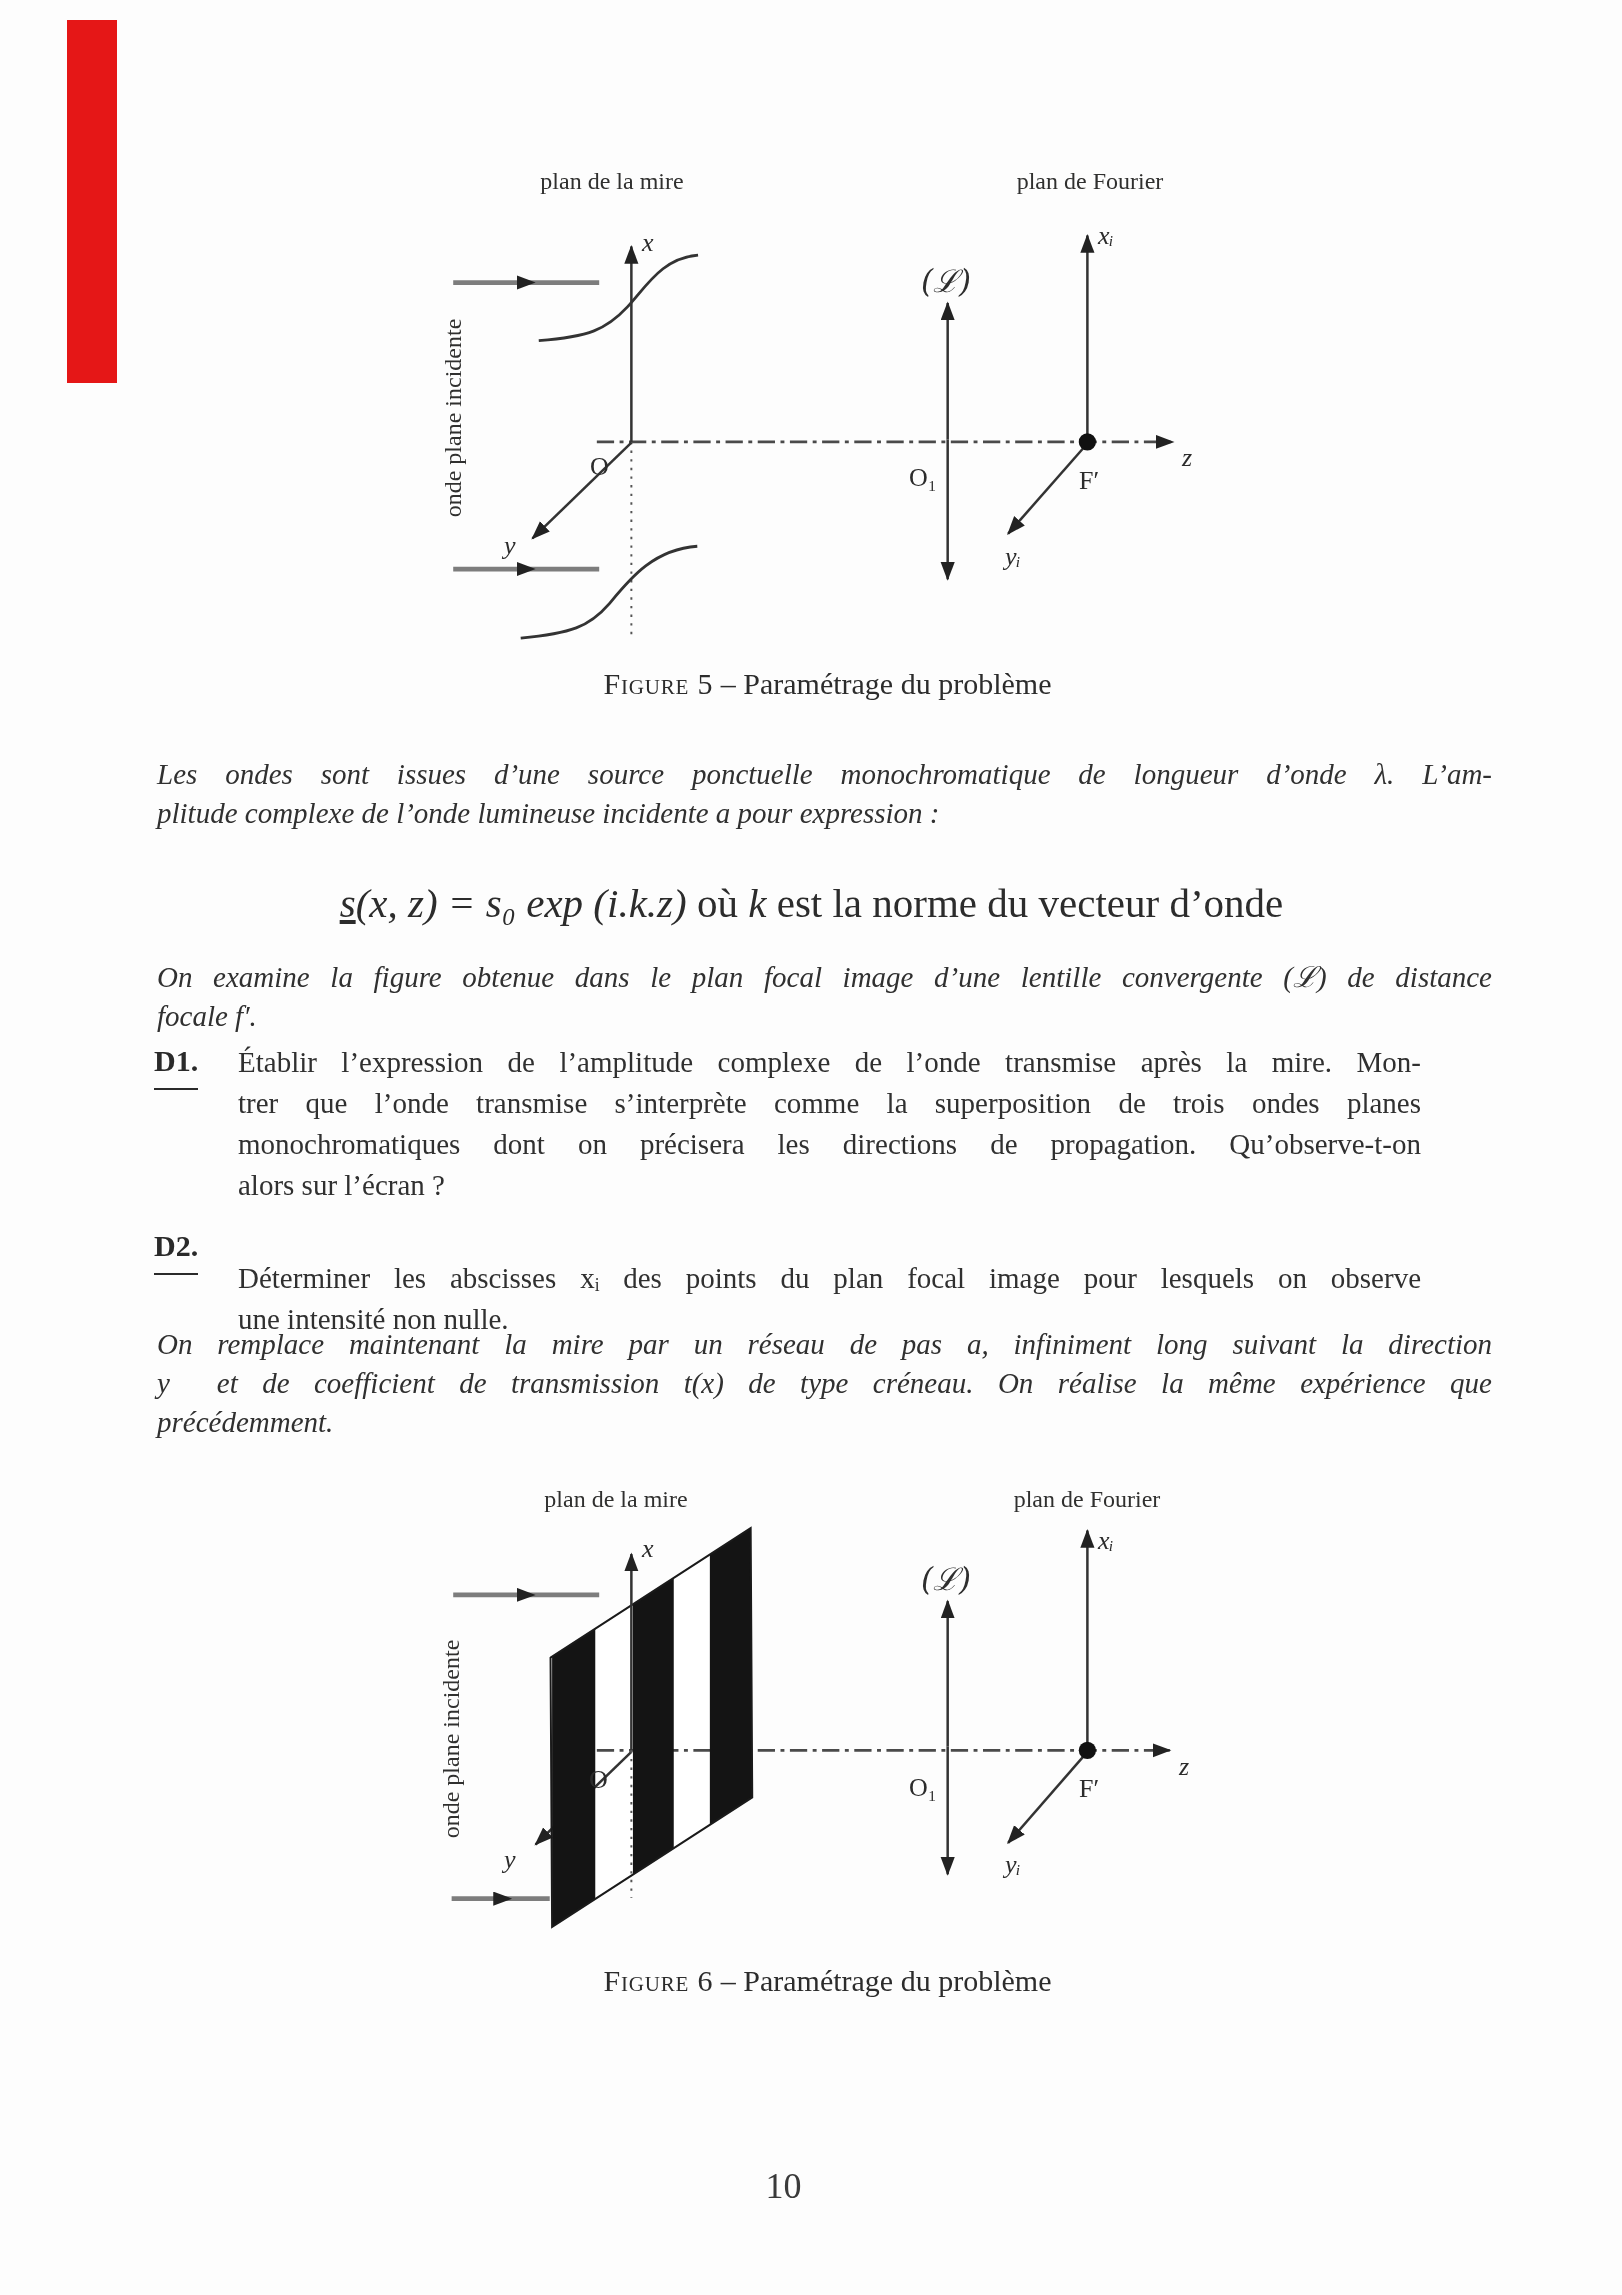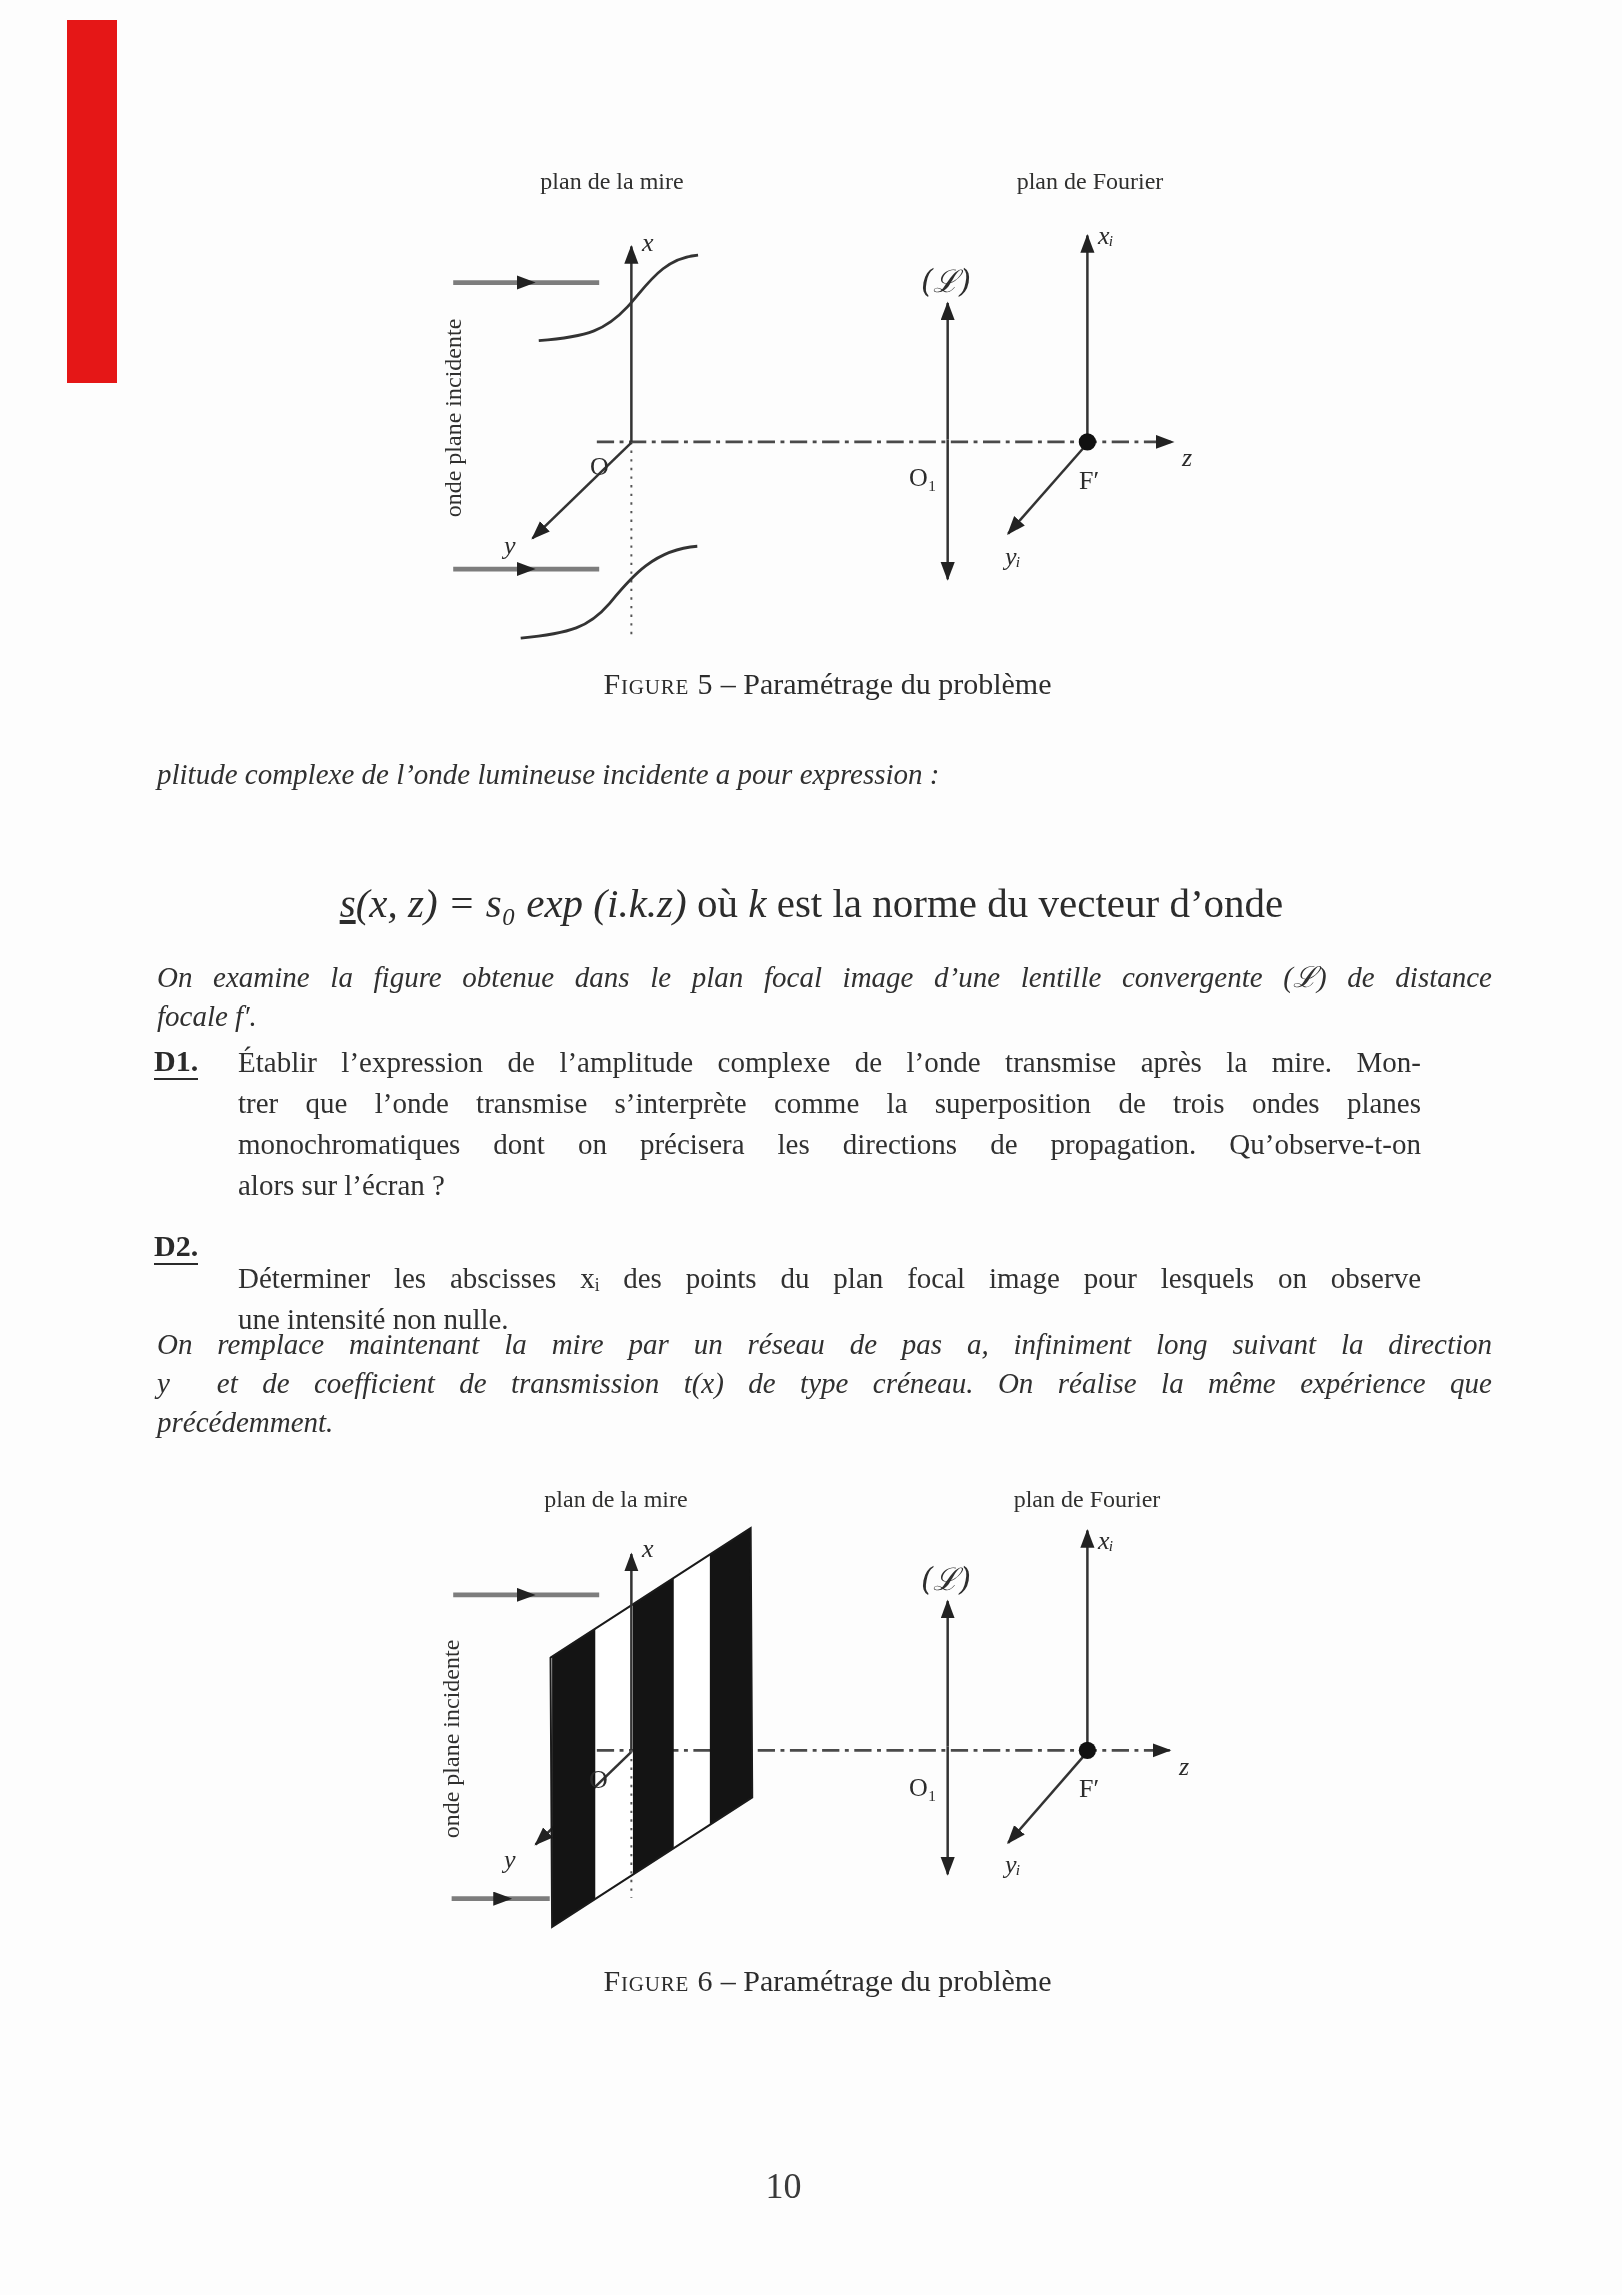--- a/index.html
+++ b/index.html
@@ -16,21 +16,21 @@
   .axis-label{font-size:26px;font-style:italic;color:#2c2c2c;white-space:nowrap;}
   .script-l{font-size:31px;font-style:italic;font-family:"DejaVu Serif",serif;}
   .rot{transform:translate(-50%,-50%) rotate(-90deg);transform-origin:center center;}
   .caption{position:absolute;left:16px;width:1623px;text-align:center;font-size:30px;color:#2c2c2c;}
   .caption .sc{font-variant:small-caps;letter-spacing:0.8px;}
   .para{position:absolute;left:157px;width:1335px;font-style:italic;font-size:29px;line-height:39px;color:#303030;}
   .dbody{position:absolute;left:238px;width:1183px;font-size:29px;line-height:41px;color:#303030;}
   .jline{text-align:justify;text-align-last:justify;}
   .jlast{text-align:justify;text-align-last:left;}
   .dlabel{position:absolute;left:154px;font-weight:bold;font-size:30px;color:#2a2a2a;
-          border-bottom:2.4px solid #2a2a2a;padding-bottom:0;}
+          border-bottom:2.4px solid #2a2a2a;padding-bottom:10px;}
   .equation{position:absolute;left:0;width:1623px;text-align:center;font-size:41px;color:#2c2c2c;}
   .equation .it{font-style:italic;}
   .equation .us{font-style:italic;text-decoration:underline;}
   .pageno{position:absolute;left:0;width:1567px;text-align:center;font-size:36px;color:#3a3a3a;}
 </style>
 </head>
 <body>
 
 <div class="page">
 
@@ -112,20 +112,21 @@
   <div class="abs axis-label" style="left:1005px;top:542px;">yᵢ</div>
   <div class="abs axis-label" style="left:1079px;top:466px;font-style:normal;">F′</div>
 
   <div class="caption" style="top:667px;">
     <span class="sc">Figure 5</span>
     <span>–</span>
     <span>Paramétrage du problème</span>
   </div>
 
   <div class="para" style="top:755px;">
+    <div class="jline">Les ondes sont issues d’une source ponctuelle monochromatique de longueur d’onde λ. L’am-</div>
     <div class="jlast">plitude complexe de l’onde lumineuse incidente a pour expression :</div>
   </div>
 
   <div class="equation" style="top:879px;">
     <span class="us">s</span><span class="it">(x, z) = s₀ exp (i.k.z)</span><span> où </span><span class="it">k</span><span> est la norme du vecteur d’onde</span>
   </div>
 
   <div class="para" style="top:958px;">
     <div class="jline">On examine la figure obtenue dans le plan focal image d’une lentille convergente (ℒ) de distance</div>
     <div class="jlast">focale f′.</div>

